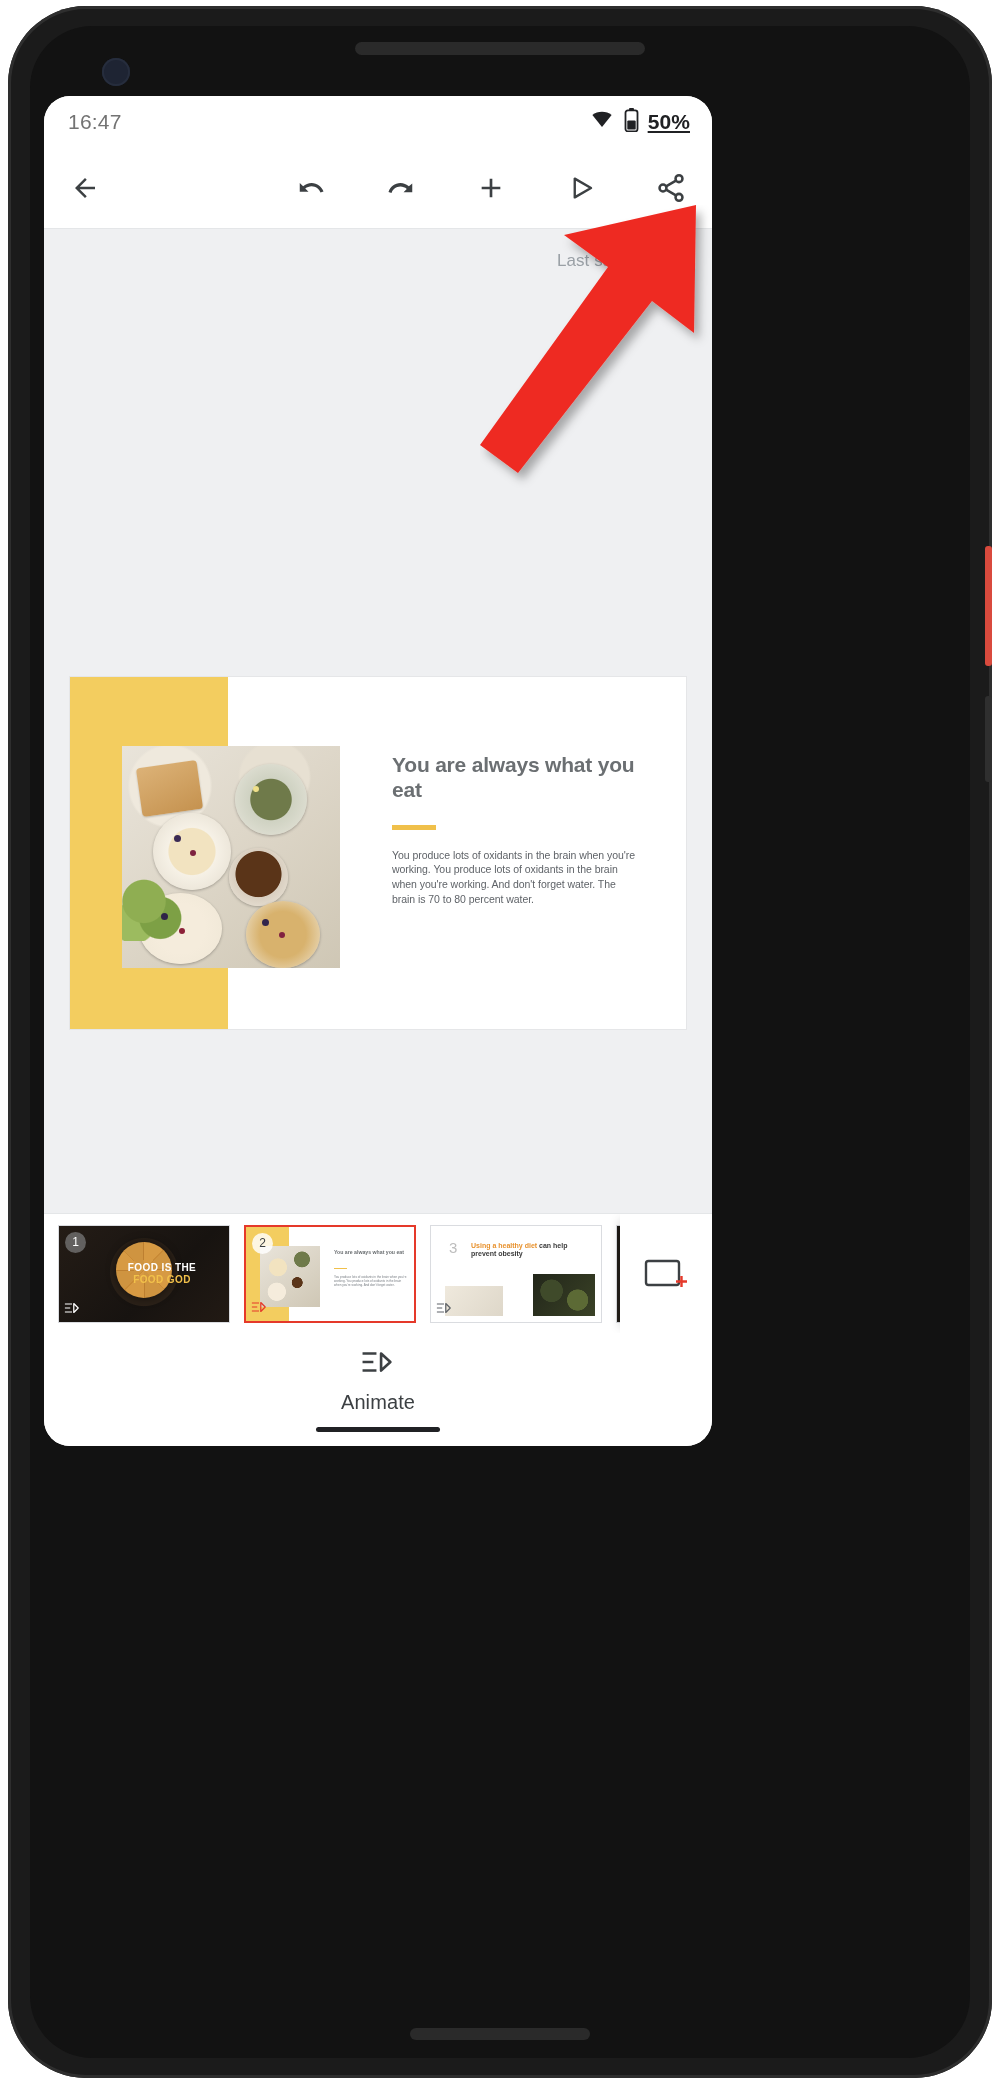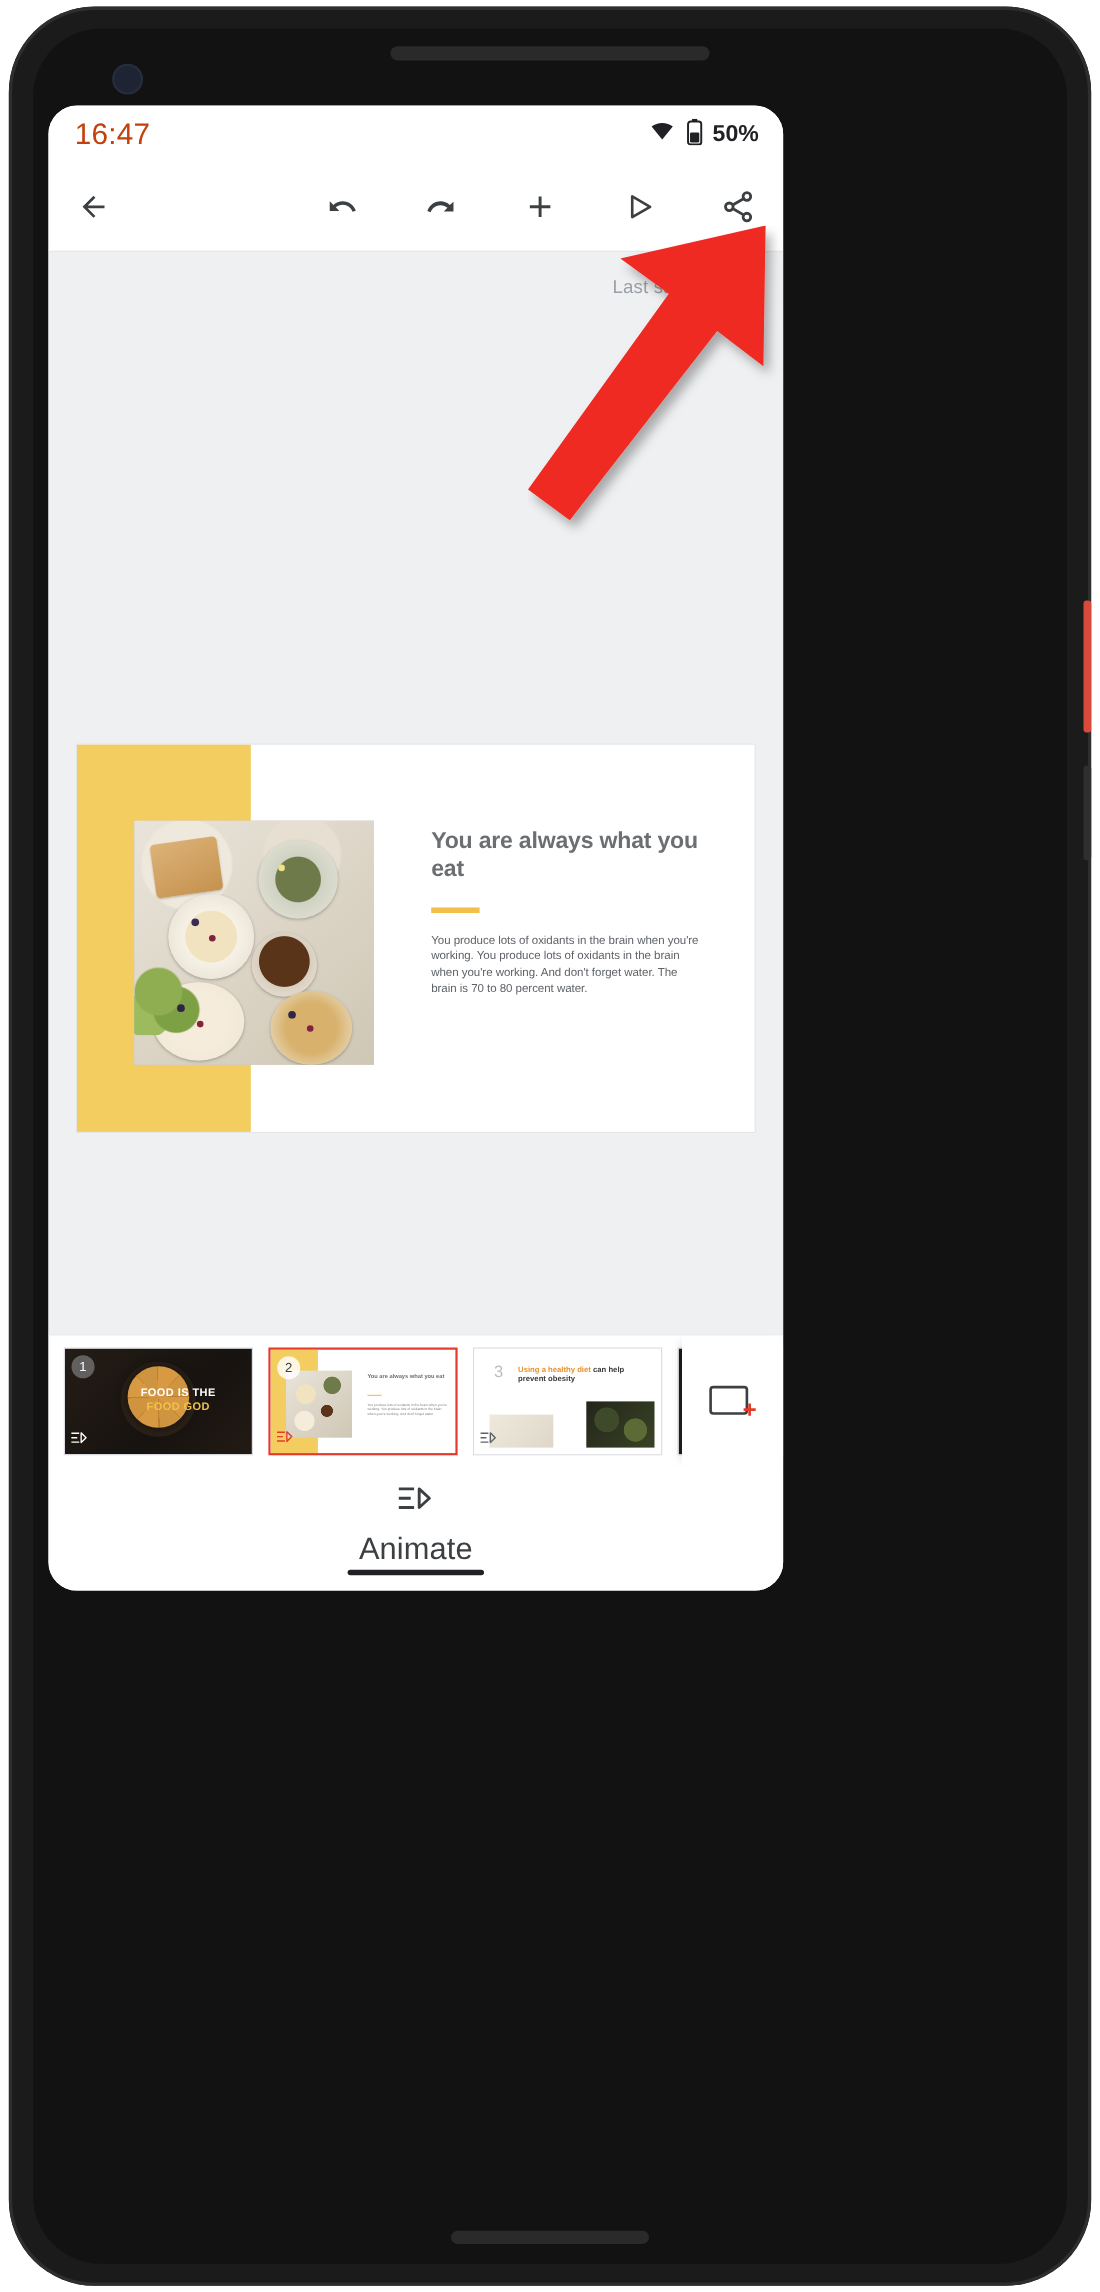--- a/index.html
+++ b/index.html
@@ -83,34 +83,35 @@
   
   .statusbar {
     height: 52px;
     display: flex;
     align-items: center;
     justify-content: space-between;
     padding: 0 22px 0 24px;
     background: #ffffff;
   }
   .status-time {
-    font-size: 27px;
-    color: #c2410c;
+    font-size: 21px;
+    color: #737373;
     letter-spacing: .2px;
   }
   .status-right {
     display: flex;
     align-items: center;
     gap: 9px;
   }
   .status-batt-text {
     font-size: 21px;
     color: #202124;
     font-weight: 600;
     letter-spacing: .1px;
+    text-decoration: underline;
   }
   .icn { display: block; }
 
   
   .toolbar {
     height: 80px;
     display: flex;
     align-items: center;
     background: #ffffff;
     padding: 0 22px 0 22px;
@@ -382,21 +383,21 @@
   }
   .navitem {
     flex: 1;
     display: flex;
     flex-direction: column;
     align-items: center;
     gap: 12px;
     cursor: pointer;
   }
   .navlabel {
-    font-size: 28px;
+    font-size: 20px;
     color: #3c4043;
     letter-spacing: .1px;
   }
   .home-indicator {
     position: absolute;
     left: 50%; transform: translateX(-50%);
     bottom: 14px;
     width: 124px; height: 5px;
     border-radius: 3px;
     background: #202124;

